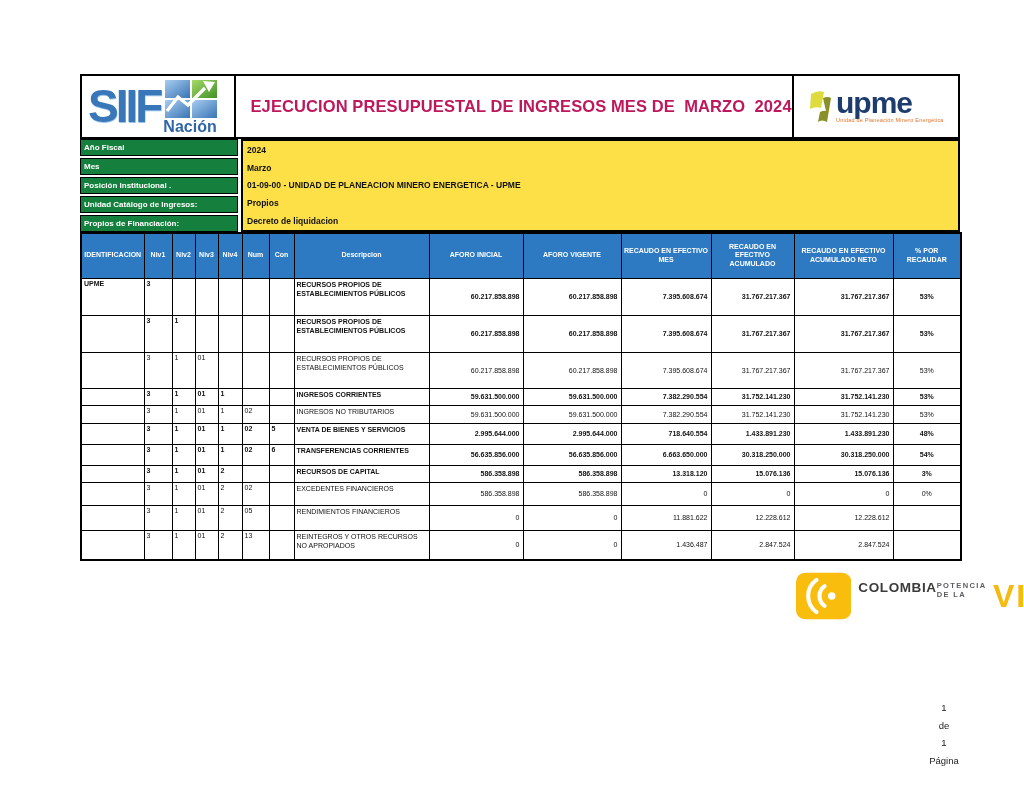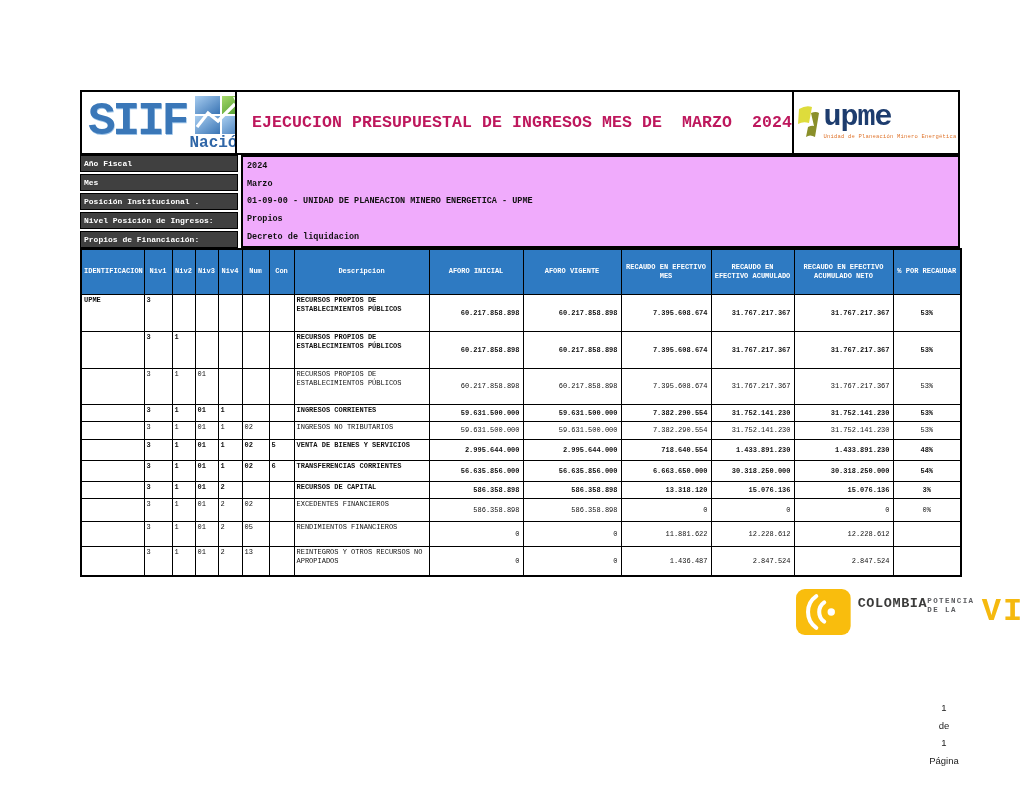--- a/index.html
+++ b/index.html
@@ -1,19 +1,19 @@
 <!DOCTYPE html>
 <html><head>
 <meta charset="utf-8">
 <style>
   * { margin:0; padding:0; box-sizing:border-box; }
   html,body { background:#ffffff; }
   body { font-family:"Liberation Sans", sans-serif; width:1024px; height:791px; position:relative; overflow:hidden; }
   .page { position:absolute; left:0; top:0; width:1024px; height:791px; background:#fff; }
-  .doc { position:absolute; left:80px; top:90px; width:880px;font-family:Liberation Mono, monospace; }
+  .doc { position:absolute; left:80px; top:74px; width:880px; }
 
   
   .top-band { display:flex; height:65px; }
   .band-cell { border:2.2px solid #000; background:#fff; }
   .logo-cell { width:157px; display:flex; align-items:center; padding-left:6px; gap:3px; }
   .title-cell { flex:1; margin-left:-2px; display:flex; align-items:center; padding-left:15px; }
   .upme-cell { width:170px; margin-left:-2px; display:flex; align-items:center; justify-content:center; }
   .doc-title { font-size:16.5px; font-weight:bold; color:#be185d; white-space:pre; letter-spacing:0.1px; }
 
   
@@ -24,23 +24,23 @@
 
   
   .upme-wrap { display:flex; align-items:flex-start; gap:4px; }
   .upme-textcol { display:flex; flex-direction:column; }
   .upme-text { font-size:30px; font-weight:800; color:#1d3c6e; line-height:0.85; letter-spacing:-1px; }
   .upme-sub { font-size:5.5px; color:#e0762f; margin-top:2px; letter-spacing:0.2px; }
 
   
   .info-band { display:flex; height:93px; }
   .info-labels { width:158px; display:flex; flex-direction:column; justify-content:space-between; }
-  .info-label { height:16.8px; background:#404040; color:#fff; border:1.8px solid #000;
+  .info-label { height:16.8px; background:#15803d; color:#fff; border:1.8px solid #000;
                 font-size:8px; font-weight:bold; display:flex; align-items:center; padding-left:3px; }
-  .info-values { flex:1; margin-left:3px; border:2px solid #000; background:#f0abfc;
+  .info-values { flex:1; margin-left:3px; border:2px solid #000; background:#fde047;
                  display:flex; flex-direction:column; }
   .info-value { height:18.6px; display:flex; align-items:center; padding-left:4px;
                 font-size:8.5px; font-weight:bold; color:#111; }
 
   
   table { width:880px; table-layout:fixed; border-collapse:collapse; border:2.5px solid #000; }
   thead th { background:#2e7ac2; color:#fff; font-size:7px; font-weight:bold;
              border:1.8px solid #000; height:45px; padding:1px 2px; line-height:1.25; text-align:center; }
   tbody td { border:1.4px solid #000; font-size:7px; color:#111; padding:1px 2px; background:#fff; }
   td.niv-cell  { vertical-align:top; text-align:left; }
@@ -109,21 +109,21 @@
           </span>
         </span>
       </div>
     </div>
 
     <div class="info-band">
       <div class="info-labels" id="info-labels">
           <div class="info-label">Año Fiscal</div>
           <div class="info-label">Mes</div>
           <div class="info-label">Posición Institucional .</div>
-          <div class="info-label">Nivel Posición de Ingresos:</div>
+          <div class="info-label">Unidad Catálogo de Ingresos:</div>
           <div class="info-label">Propios de Financiación:</div>
         </div>
       <div class="info-values" id="info-values">
           <div class="info-value">2024</div>
           <div class="info-value">Marzo</div>
           <div class="info-value">01-09-00 - UNIDAD DE PLANEACION MINERO ENERGETICA - UPME</div>
           <div class="info-value">Propios</div>
           <div class="info-value">Decreto de liquidacion</div>
         </div>
     </div>

